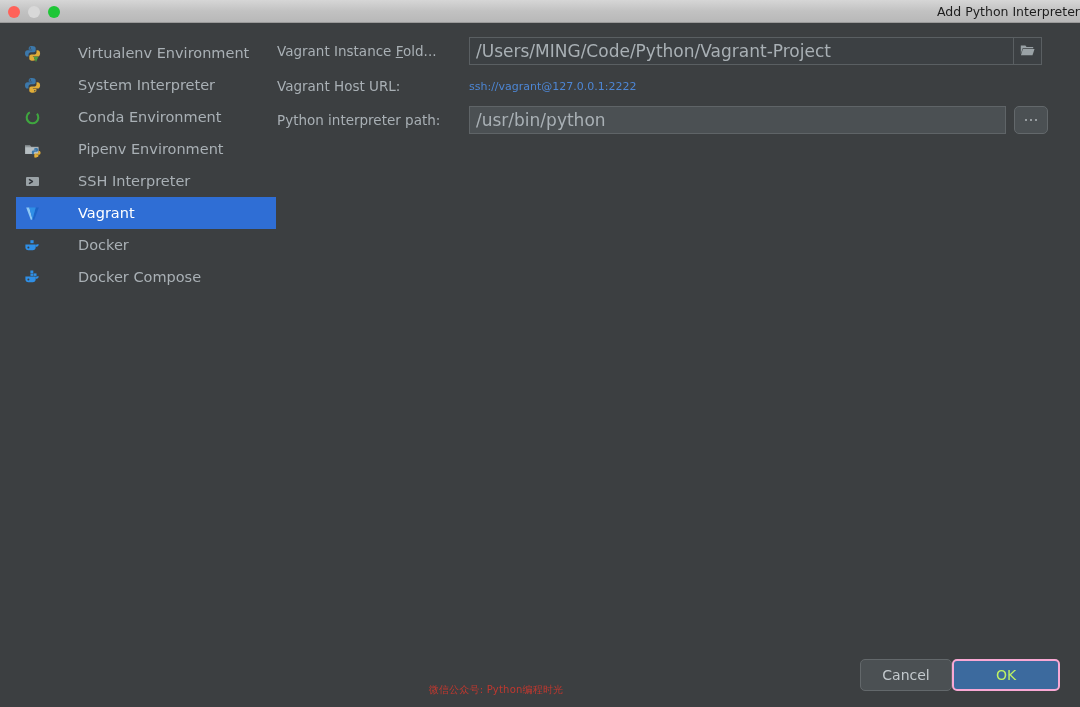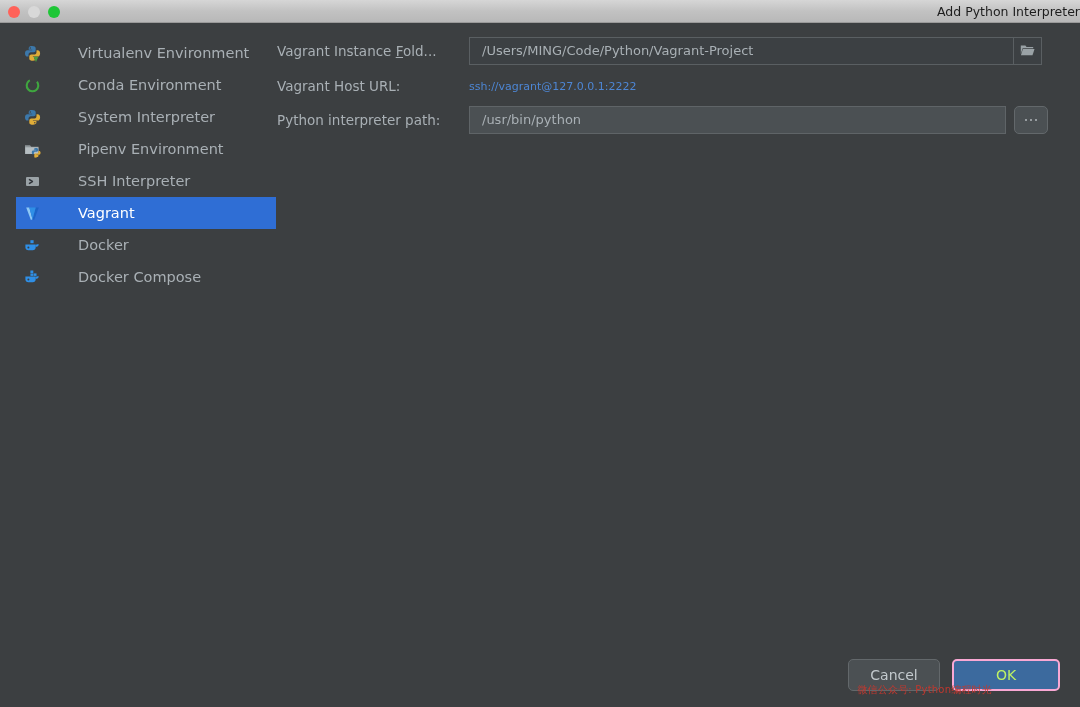--- a/index.html
+++ b/index.html
@@ -102,23 +102,23 @@
     color: #a9b0b5;
     white-space: nowrap;
   }
   .mnemonic { text-decoration: underline; }
 
   .text-field {
     height: 28px;
     background: #3c4043;
     border: 1px solid #5a5f62;
     color: #a9b0b5;
-    font-size: 13px;
+    font-size: 17px;
     line-height: 26px;
-    padding: 0 12px;
+    padding: 0 6px;
     white-space: nowrap;
     overflow: hidden;
     display: block;
   }
   #folder-input { width: 545px; }
   #path-input   { width: 537px; background: #4b5053; border-color: #5f6467; }
 
   #folder-browse {
     width: 28px; height: 28px;
     background: #3c4043;
@@ -148,21 +148,20 @@
   }
 
   
   #buttons {
     position: absolute;
     left: 0; bottom: 16px;
     width: 1080px;
     display: flex;
     justify-content: flex-end;
     align-items: center;
-    gap: 12px;
     padding-right: 20px;
   }
   .dlg-btn {
     height: 32px;
     min-width: 92px;
     border-radius: 5px;
     font-size: 14px;
     display: flex; align-items: center; justify-content: center;
     cursor: default;
   }
@@ -177,21 +176,21 @@
     border: 2px solid #f9a8d4;
     color: #bef264;
     width: 108px;
   }
 
   
   #watermark {
     position: absolute;
     left: 0; bottom: 10px;
     width: 992px;
-    text-align: right;
+    text-align: center;
     font-size: 10px;
     color: #c0382f;
     letter-spacing: 0.2px;
   }
 </style>
 </head>
 <body>
 
 <div id="dialog">
 
@@ -213,34 +212,34 @@
           <path d="M9 15.7c1.9 0 3.4-.6 3.4-2.1v-1.6H8.9v-.5h4.8c1.3 0 2.4-1 2.4-3.1S15 5.3 13.6 5.3h-1.1v1.9c0 1.3-1.1 2.4-2.4 2.4H7.3c-1.1 0-2 .9-2 2v2.1c0 1.4 1.6 2 3.7 2zm1.8-1.2c-.4 0-.7-.3-.7-.7s.3-.7.7-.7.7.3.7.7-.3.7-.7.7z" fill="#e0ad38"></path>
           <path d="M9.5 11.8 12 16.9l2.4-5.1z" fill="#4c9e3f"></path>
         </svg>
       </span>
       <span class="side-label">Virtualenv Environment</span>
     </div>
 
     <div class="side-item">
       <span class="side-icon">
         <svg width="17" height="17" viewBox="0 0 17 17">
-          <circle cx="8.5" cy="8.5" r="5.8" fill="none" stroke="#3fa63f" stroke-width="2.1" stroke-dasharray="28 8" transform="rotate(-40 8.5 8.5)"></circle>
-        </svg>
-      </span>
-      <span class="side-label">Conda Environment</span>
-    </div>
-
-    <div class="side-item">
-      <span class="side-icon">
-        <svg width="17" height="17" viewBox="0 0 17 17">
           <path d="M8.1 1.1c-1.9 0-3.4.6-3.4 2.1v1.6h3.5v.5H3.4c-1.3 0-2.4 1-2.4 3.1s1 3.1 2.4 3.1h1.1V9.6c0-1.3 1.1-2.4 2.4-2.4h2.8c1.1 0 2-.9 2-2V3.2c0-1.4-1.6-2.1-3.6-2.1zM6.3 2.3c.4 0 .7.3.7.7s-.3.7-.7.7-.7-.3-.7-.7.3-.7.7-.7z" fill="#3c78aa"></path>
           <path d="M9 15.7c1.9 0 3.4-.6 3.4-2.1v-1.6H8.9v-.5h4.8c1.3 0 2.4-1 2.4-3.1S15 5.3 13.6 5.3h-1.1v1.9c0 1.3-1.1 2.4-2.4 2.4H7.3c-1.1 0-2 .9-2 2v2.1c0 1.4 1.6 2 3.7 2zm1.8-1.2c-.4 0-.7-.3-.7-.7s.3-.7.7-.7.7.3.7.7-.3.7-.7.7z" fill="#e0ad38"></path>
         </svg>
       </span>
       <span class="side-label">System Interpreter</span>
+    </div>
+
+    <div class="side-item">
+      <span class="side-icon">
+        <svg width="17" height="17" viewBox="0 0 17 17">
+          <circle cx="8.5" cy="8.5" r="5.8" fill="none" stroke="#3fa63f" stroke-width="2.1" stroke-dasharray="28 8" transform="rotate(-40 8.5 8.5)"></circle>
+        </svg>
+      </span>
+      <span class="side-label">Conda Environment</span>
     </div>
 
     <div class="side-item">
       <span class="side-icon">
         <svg width="17" height="17" viewBox="0 0 17 17">
           <path d="M1 4.2h5l1.3 1.5h7.2v7.4H1z" fill="#8e9699"></path>
           <path d="M1.3 6.3h13v6.6h-13z" fill="#b6bec1"></path>
           <path d="M11.9 7.1c-1.1 0-2 .35-2 1.2v.95h2.05v.3H9.2c-.8 0-1.4.6-1.4 1.85s.6 1.85 1.4 1.85h.66v-1.1c0-.77.64-1.4 1.4-1.4h1.65c.65 0 1.18-.53 1.18-1.18V8.3c0-.8-.95-1.2-2.1-1.2zm-1.06.7c.23 0 .41.18.41.41s-.18.41-.41.41-.41-.18-.41-.41.18-.41.41-.41z" fill="#3c78aa"></path>
           <path d="M12.4 16.1c1.12 0 2.02-.35 2.02-1.2v-.95h-2.06v-.3h2.8c.79 0 1.4-.6 1.4-1.85s-.61-1.85-1.4-1.85h-.66v1.12c0 .76-.64 1.4-1.4 1.4h-1.65c-.65 0-1.18.53-1.18 1.18v2.12c0 .8.93 1.18 2.13 1.18z" fill="#e0ad38"></path>
         </svg>

